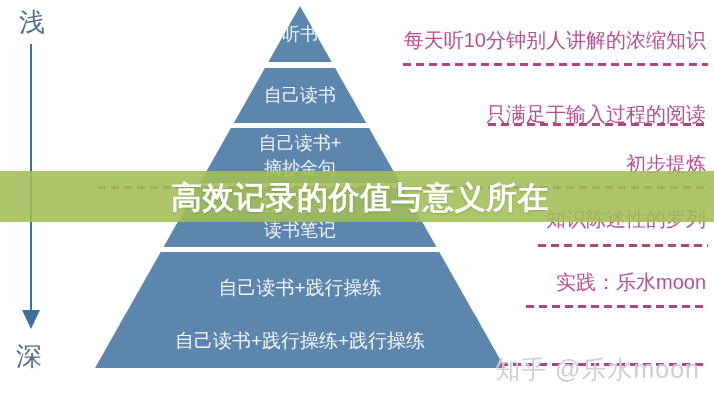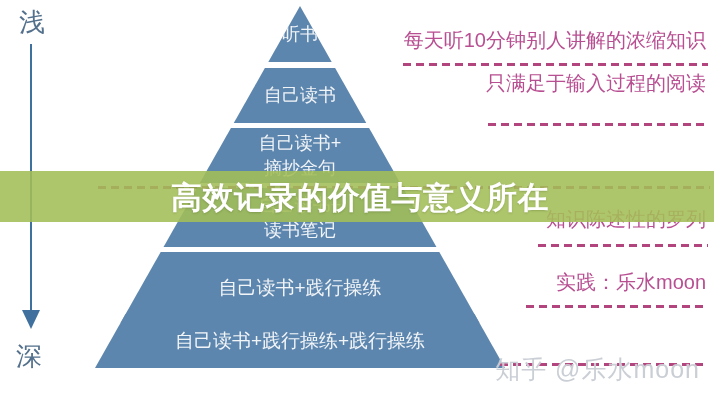--- a/index.html
+++ b/index.html
@@ -27,21 +27,21 @@
   #level-3{top:122px;height:55px;}
   #level-4{top:182px;height:59px;}
   #level-5{top:246px;height:71px;font-size:19px;}
   #level-6{top:308px;height:54px;font-size:19px;}
   
   .annot{position:absolute;right:8px;color:#b84f92;font-size:20px;white-space:nowrap;z-index:2;}
   .dash{position:absolute;height:3px;z-index:2;
     background:repeating-linear-gradient(90deg,#b3457e 0 8px,transparent 8px 13px);}
   #annot-1{top:27px;}
   #dash-1{top:63px;right:6px;width:305px;}
-  #annot-2{top:70px;}
+  #annot-2{top:101px;}
   #dash-2{top:123px;right:6px;width:220px;}
   #annot-3{top:151px;}
   #dash-3{top:186px;left:98px;width:612px;z-index:1;}
   #annot-4{top:206px;z-index:1;}
   #dash-4{top:244px;right:6px;width:170px;}
   #annot-5{top:269px;}
   #dash-5{top:305px;right:6px;width:182px;}
   #annot-6{top:330px;}
   #dash-6{top:363px;right:6px;width:208px;}
   
@@ -93,20 +93,21 @@
       <span>自己读书+践行操练+践行操练</span>
     </div>
   </div>
 
   <div class="annot" id="annot-1">每天听10分钟别人讲解的浓缩知识</div>
   <div class="dash" id="dash-1"></div>
 
   <div class="annot" id="annot-2">只满足于输入过程的阅读</div>
   <div class="dash" id="dash-2"></div>
 
+  <div class="annot" id="annot-3">初步提炼</div>
   <div class="dash" id="dash-3"></div>
 
   <div class="annot" id="annot-4">知识陈述性的罗列</div>
   <div class="dash" id="dash-4"></div>
 
   <div class="annot" id="annot-5">实践：乐水moon</div>
   <div class="dash" id="dash-5"></div>
 
   <div class="dash" id="dash-6"></div>
 

